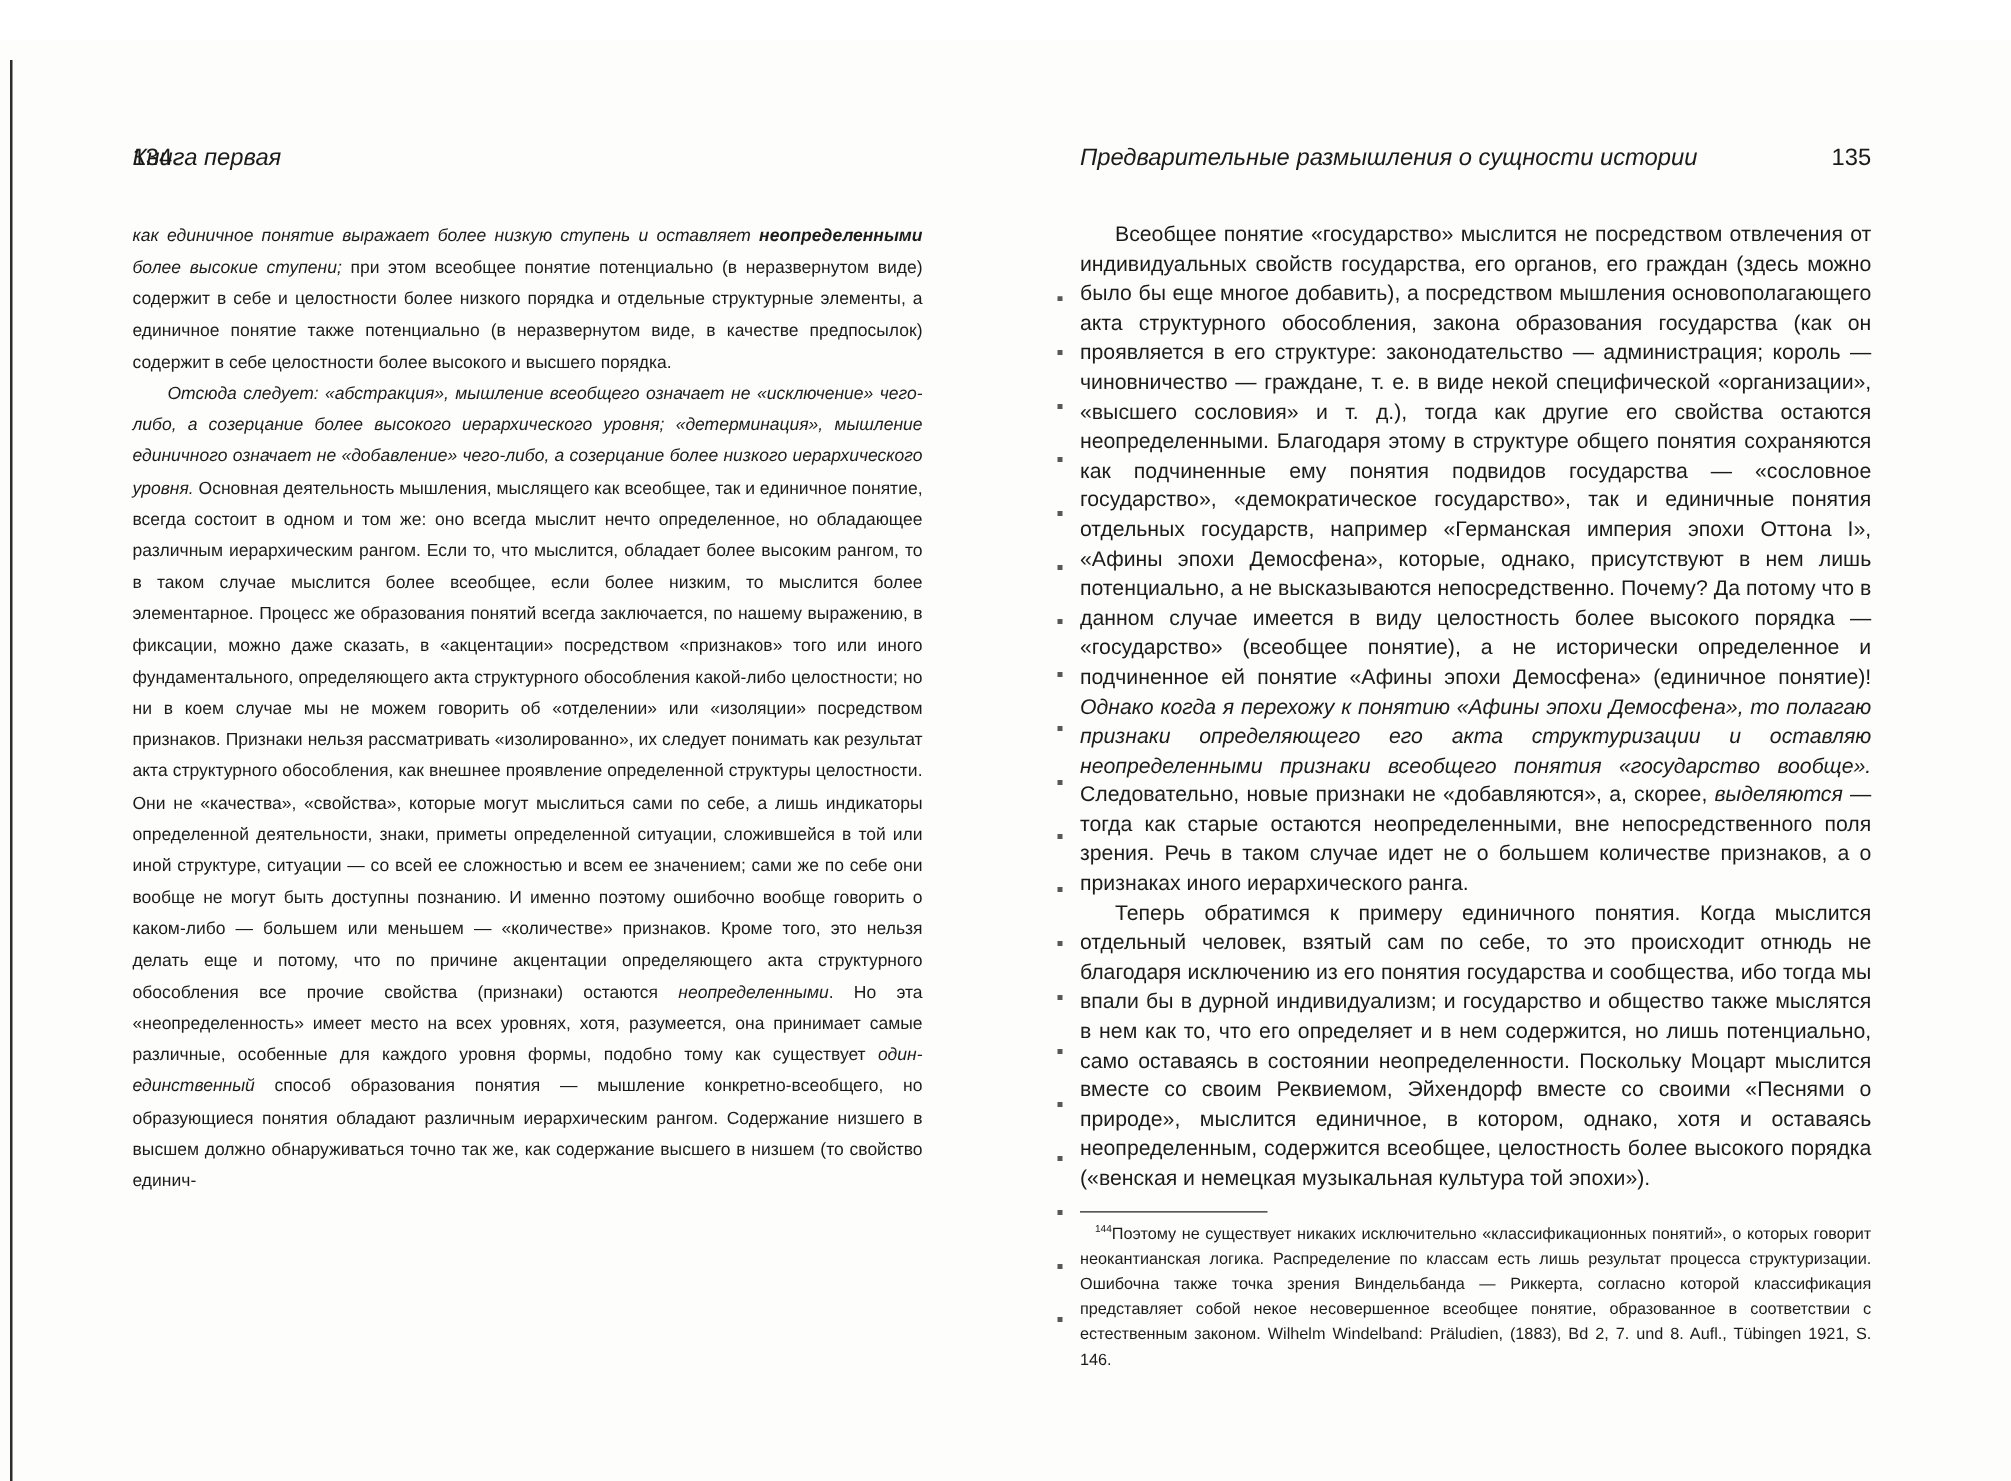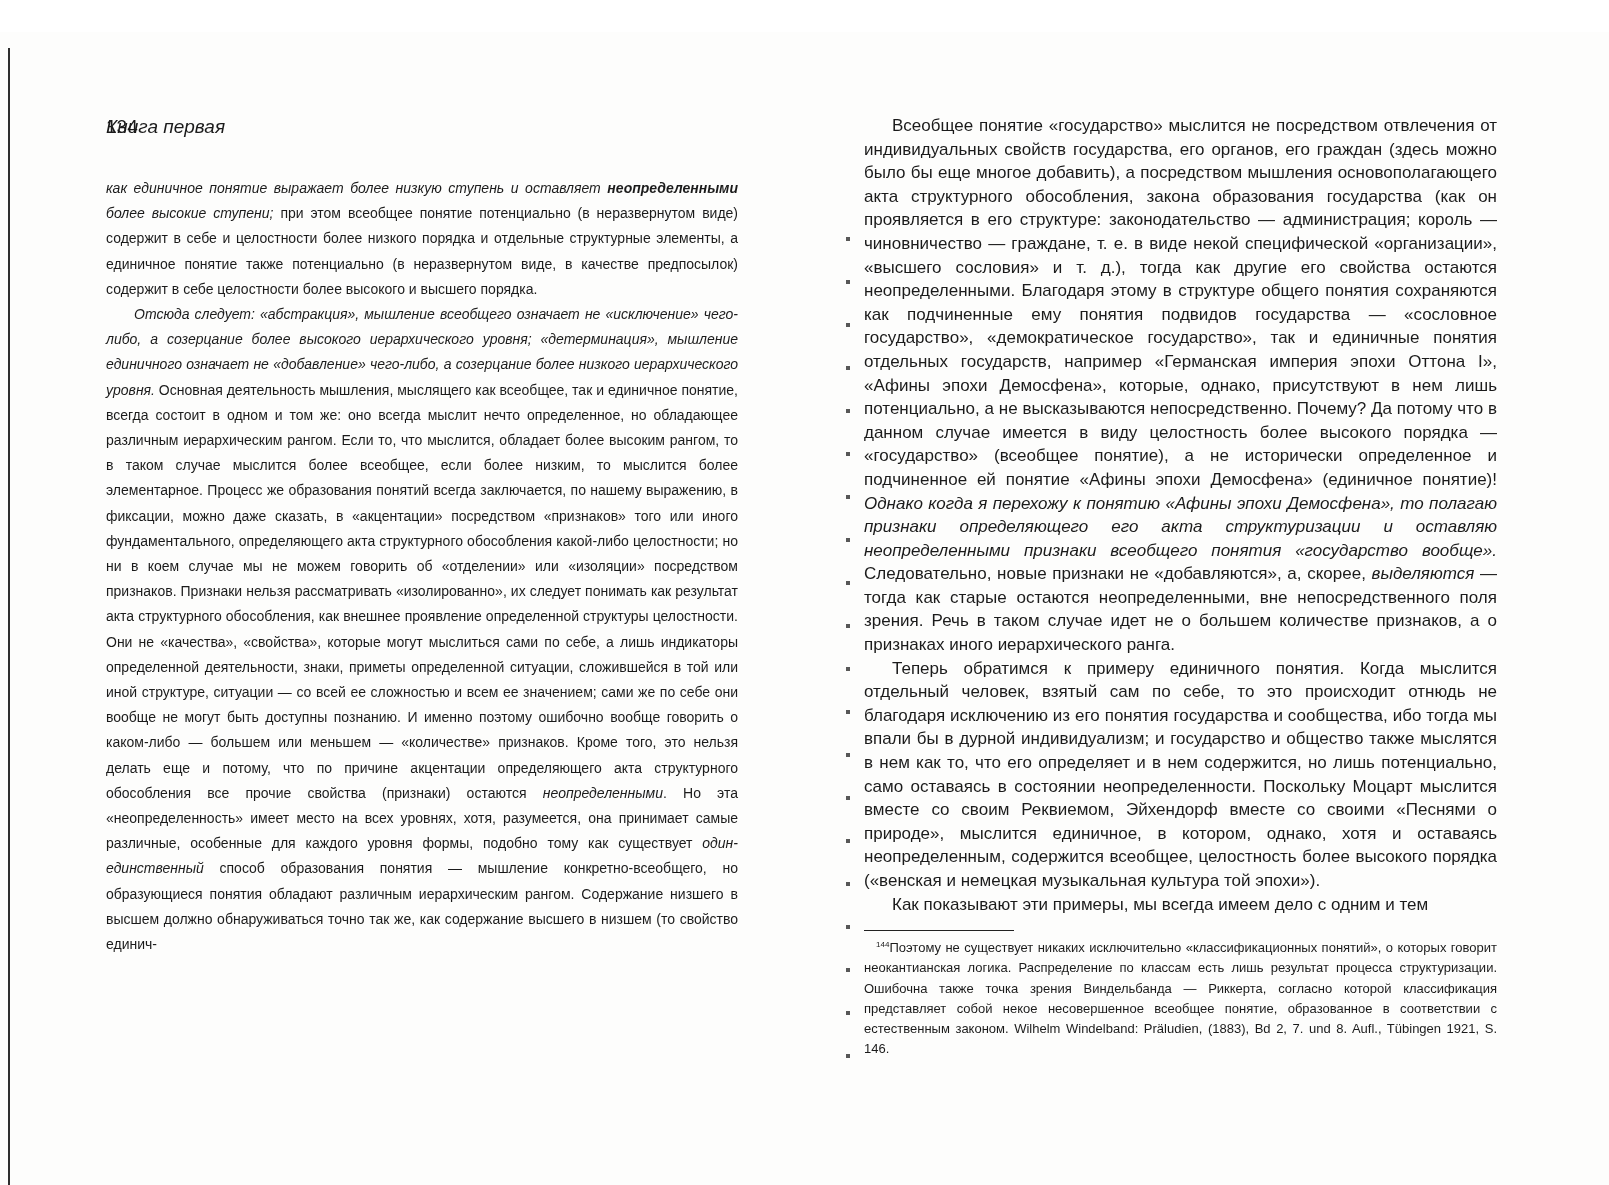--- a/index.html
+++ b/index.html
@@ -100,26 +100,29 @@
     </header>
     <div class="body">
 
         <p class="para no-indent"><i>как единичное понятие выражает более низкую ступень и оставляет <b>неопределенными</b> более высокие ступени;</i> при этом всеобщее понятие потенциально (в неразвернутом виде) содержит в себе и целостности более низкого порядка и отдельные структурные элементы, а единичное понятие также потенциально (в неразвернутом виде, в качестве предпосылок) содержит в себе целостности более высокого и высшего порядка.</p>
 
         <p class="para"><i>Отсюда следует: «абстракция», мышление всеобщего означает не «исключение» чего-либо, а созерцание более высокого иерархического уровня; «детерминация», мышление единичного означает не «добавление» чего-либо, а созерцание более низкого иерархического уровня.</i> Основная деятельность мышления, мыслящего как всеобщее, так и единичное понятие, всегда состоит в одном и том же: оно всегда мыслит нечто определенное, но обладающее различным иерархическим рангом. Если то, что мыслится, обладает более высоким рангом, то в таком случае мыслится более всеобщее, если более низким, то мыслится более элементарное. Процесс же образования понятий всегда заключается, по нашему выражению, в фиксации, можно даже сказать, в «акцентации» посредством «признаков» того или иного фундаментального, определяющего акта структурного обособления какой-либо целостности; но ни в коем случае мы не можем говорить об «отделении» или «изоляции» посредством признаков. Признаки нельзя рассматривать «изолированно», их следует понимать как результат акта структурного обособления, как внешнее проявление определенной структуры целостности. Они не «качества», «свойства», которые могут мыслиться сами по себе, а лишь индикаторы определенной деятельности, знаки, приметы определенной ситуации, сложившейся в той или иной структуре, ситуации — со всей ее сложностью и всем ее значением; сами же по себе они вообще не могут быть доступны познанию. И именно поэтому ошибочно вообще говорить о каком-либо — большем или меньшем — «количестве» признаков. Кроме того, это нельзя делать еще и потому, что по причине акцентации определяющего акта структурного обособления все прочие свойства (признаки) остаются <i>неопределенными</i>. Но эта «неопределенность» имеет место на всех уровнях, хотя, разумеется, она принимает самые различные, особенные для каждого уровня формы, подобно тому как существует <i>один-единственный</i> способ образования понятия — мышление конкретно-всеобщего, но образующиеся понятия обладают различным иерархическим рангом. Содержание низшего в высшем должно обнаруживаться точно так же, как содержание высшего в низшем (то свойство единич-</p>
       </div>
   </section>
 
   <section class="page page-right">
+    <header class="pagehead">
+      <span class="running">Предварительные размышления о сущности истории</span>
+      <span class="folio">135</span>
+    </header>
     <div class="body">
 
 
         <p class="para">Всеобщее понятие «государство» мыслится не посредством отвлечения от индивидуальных свойств государства, его органов, его граждан (здесь можно было бы еще многое добавить), а посредством мышления основополагающего акта структурного обособления, закона образования государства (как он проявляется в его структуре: законодательство — администрация; король — чиновничество — граждане, т. е. в виде некой специфической «организации», «высшего сословия» и т. д.), тогда как другие его свойства остаются неопределенными. Благодаря этому в структуре общего понятия сохраняются как подчиненные ему понятия подвидов государства — «сословное государство», «демократическое государство», так и единичные понятия отдельных государств, например «Германская империя эпохи Оттона I», «Афины эпохи Демосфена», которые, однако, присутствуют в нем лишь потенциально, а не высказываются непосредственно. Почему? Да потому что в данном случае имеется в виду целостность более высокого порядка — «государство» (всеобщее понятие), а не исторически определенное и подчиненное ей понятие «Афины эпохи Демосфена» (единичное понятие)! <i>Однако когда я перехожу к понятию «Афины эпохи Демосфена», то полагаю признаки определяющего его акта структуризации и оставляю неопределенными признаки всеобщего понятия «государство вообще».</i> Следовательно, новые признаки не «добавляются», а, скорее, <i>выделяются</i> — тогда как старые остаются неопределенными, вне непосредственного поля зрения. Речь в таком случае идет не о большем количестве признаков, а о признаках иного иерархического ранга.</p>
 
         <p class="para">Теперь обратимся к примеру единичного понятия. Когда мыслится отдельный человек, взятый сам по себе, то это происходит отнюдь не благодаря исключению из его понятия государства и сообщества, ибо тогда мы впали бы в дурной индивидуализм; и государство и общество также мыслятся в нем как то, что его определяет и в нем содержится, но лишь потенциально, само оставаясь в состоянии неопределенности. Поскольку Моцарт мыслится вместе со своим Реквиемом, Эйхендорф вместе со своими «Песнями о природе», мыслится единичное, в котором, однако, хотя и оставаясь неопределенным, содержится всеобщее, целостность более высокого порядка («венская и немецкая музыкальная культура той эпохи»).</p>
 
-        <p class="para">Как показывают эти примеры, мы всегда имеем дело с одним и тем</p>
       </div>
     <div class="footnote-rule"></div>
     <div class="footnote"><sup>144</sup>Поэтому не существует никаких исключительно «классификационных понятий», о которых говорит неокантианская логика. Распределение по классам есть лишь результат процесса структуризации. Ошибочна также точка зрения Виндельбанда — Риккерта, согласно которой классификация представляет собой некое несовершенное всеобщее понятие, образованное в соответствии с естественным законом. Wilhelm Windelband: Präludien, (1883), Bd 2, 7. und 8. Aufl., Tübingen 1921, S. 146.</div>
   </section>
 
 </div>
 
 </body></html>

